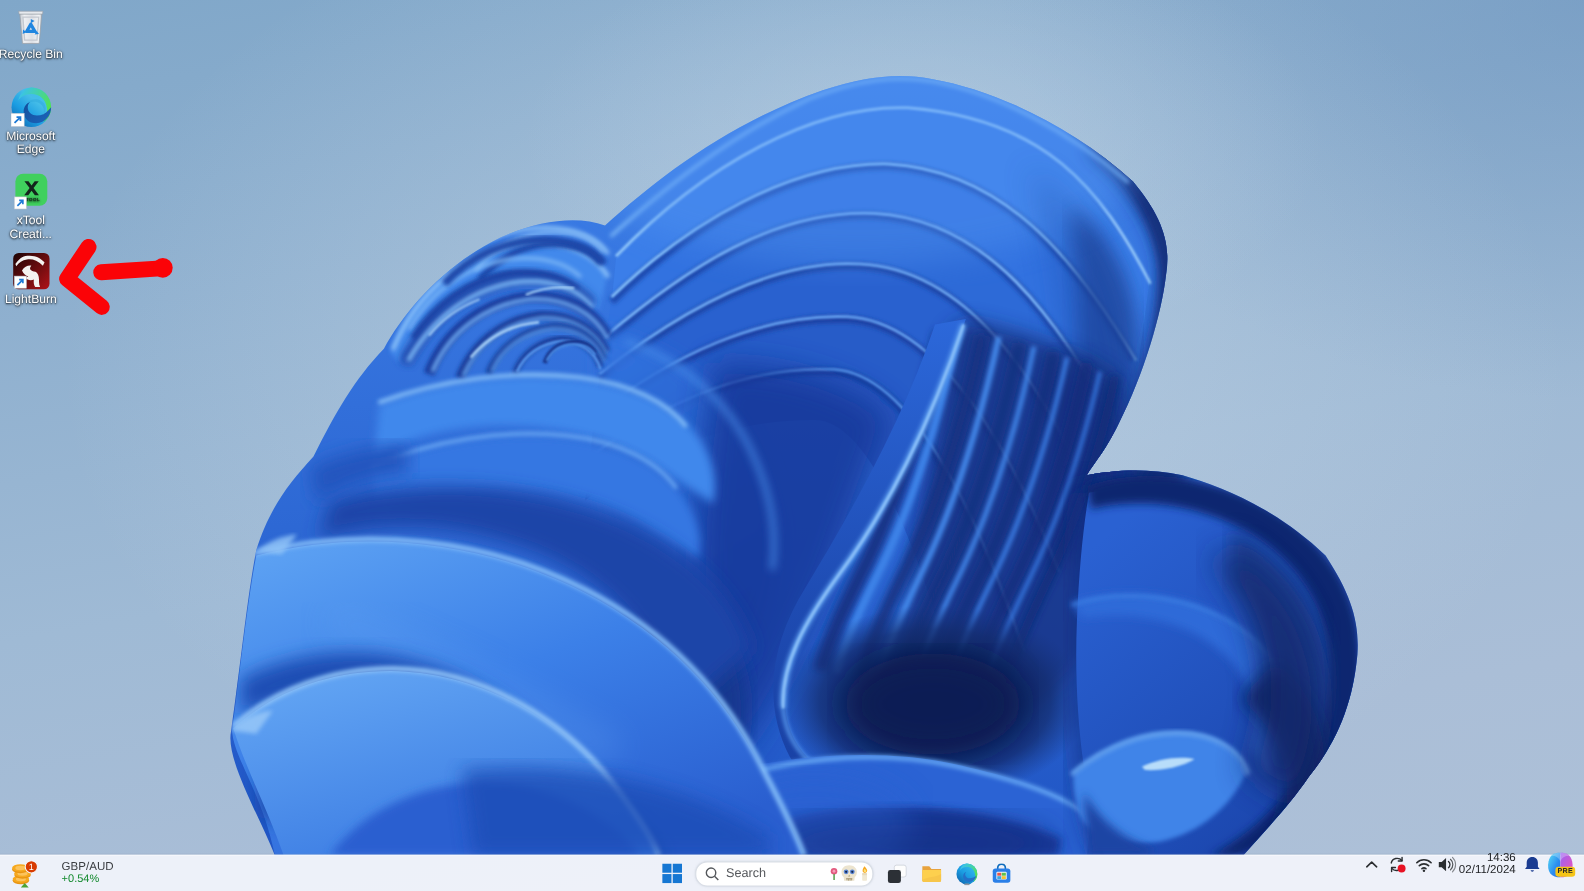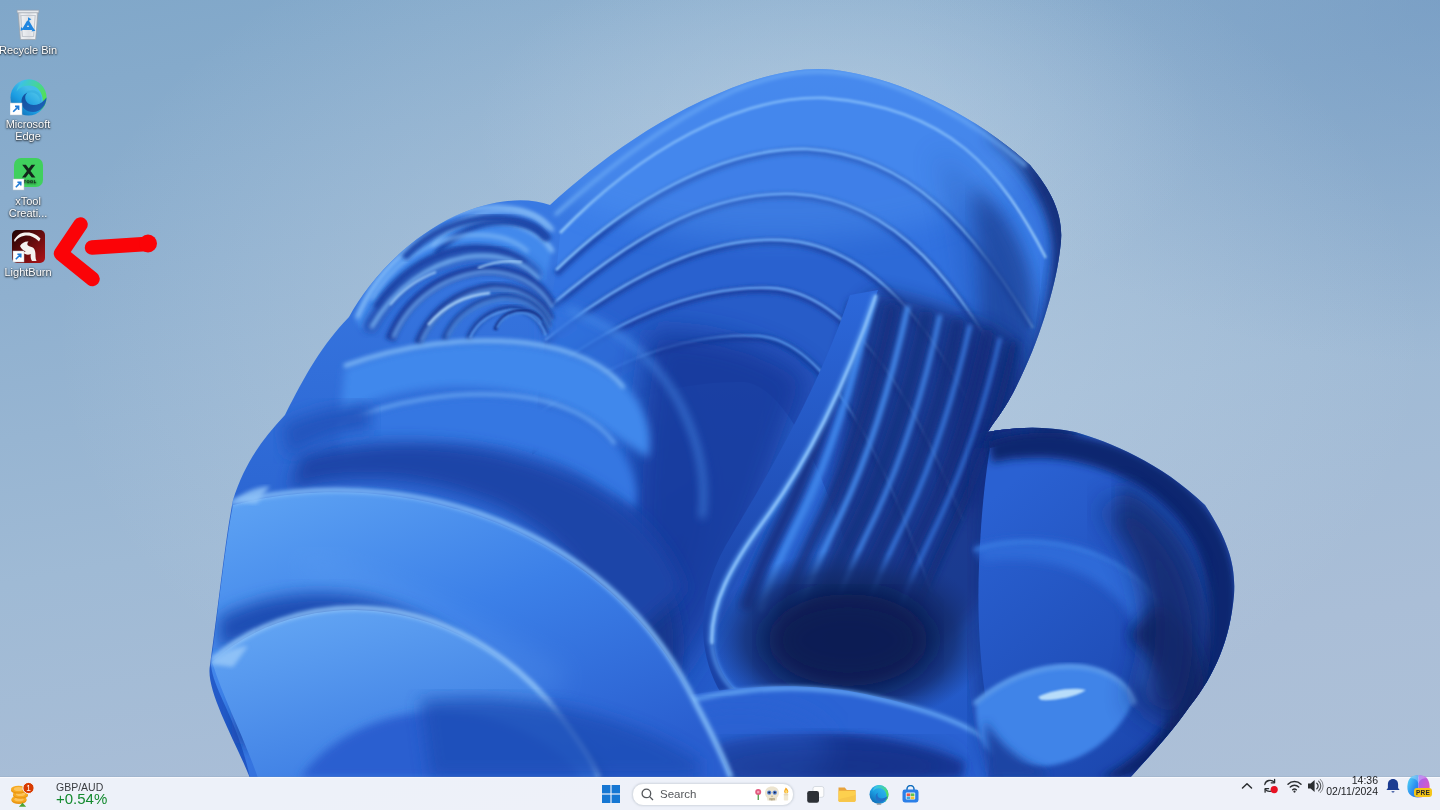--- a/index.html
+++ b/index.html
@@ -13,21 +13,21 @@
   #bloom{position:absolute;left:0;top:0;}
   .dicon{position:absolute;width:76px;text-align:center;color:#fff;font-size:11px;line-height:11.5px;
     text-shadow:0 1px 2px rgba(0,0,0,.85),0 0 2px rgba(0,0,0,.6);}
   .dicon .ig{display:block;margin:0 auto 3px auto;position:relative;}
   
   #taskbar{position:absolute;left:0;bottom:0;width:1440px;height:32px;
     background:rgba(239,243,250,.97);border-top:1px solid rgba(255,255,255,.6);
     box-shadow:0 -1px 0 rgba(120,140,160,.15);}
   #widget{position:absolute;left:9px;top:3px;height:26px;display:flex;align-items:center;}
   #wtxt{margin-left:21px;font-size:10.5px;line-height:11px;color:#3a3d41;}
-  #wtxt .pct{color:#138a2e;font-size:15px;}
+  #wtxt .pct{color:#138a2e;font-size:10px;}
   #centerbar{position:absolute;left:562px;top:0;height:32px;display:flex;align-items:center;gap:12px;padding-left:40px;}
   #searchbox{width:160px;height:21px;border-radius:11px;background:#fff;
     border:1px solid #d9dee6;display:flex;align-items:center;box-shadow:0 0 2px rgba(150,160,175,.35);}
   #searchbox .stxt{color:#55585c;font-size:11.5px;margin-left:6px;flex:1;}
   #tray{position:absolute;right:0;top:0;height:16px;display:flex;align-items:center;}
   #clock{font-size:10.5px;color:#1b1d20;text-align:right;line-height:11.5px;margin:0 6px 0 2px;}
   .ticon{display:flex;align-items:center;justify-content:center;}
 </style>
 </head>
 <body>

